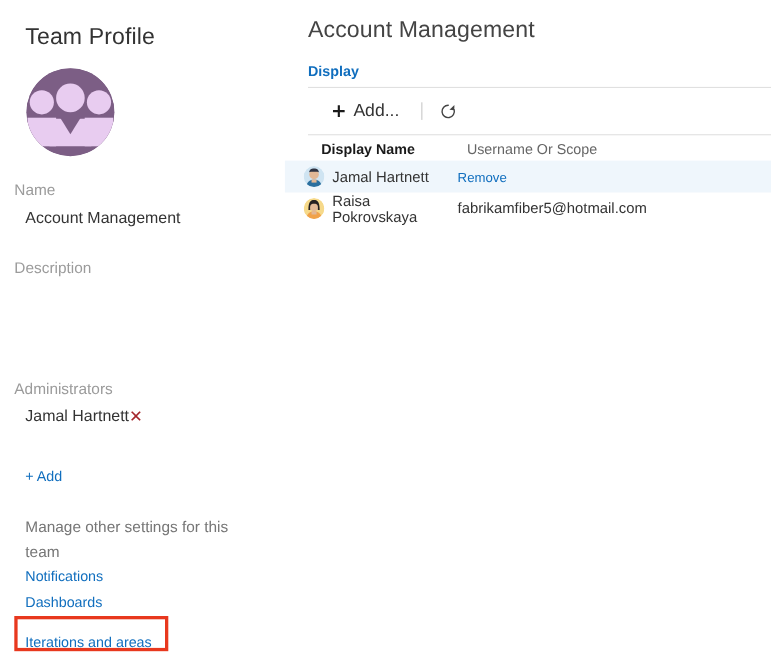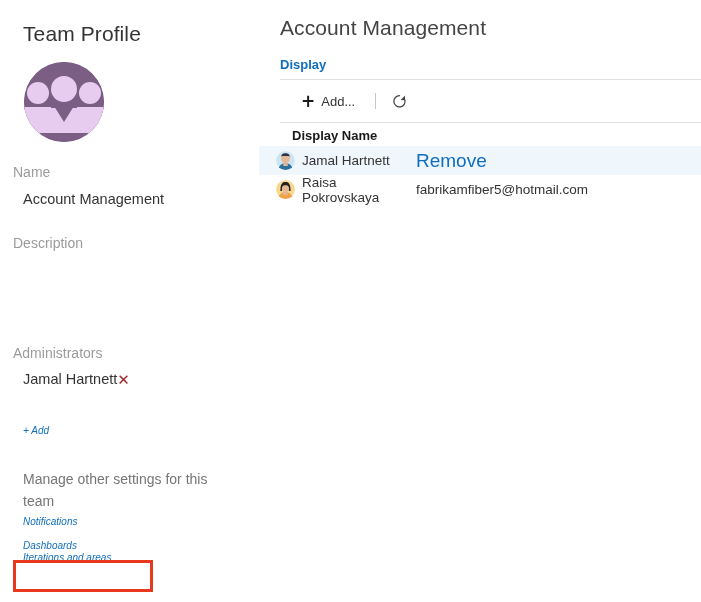--- a/index.html
+++ b/index.html
@@ -97,41 +97,40 @@
     font-family: "DejaVu Sans", sans-serif;
     margin-left: 0px;
     line-height: 1;
     position: relative;
     top: 1px;
   }
 
   .sb-link {
     position: absolute;
     left: 23px;
-    font-size: 10px;
+    font-size: 13px;
     color: #106ebe;
     text-decoration: none;
     white-space: nowrap;
     cursor: pointer;
-    font-style: italic;
   }
   #add-admin-link { top: 425px; }
 
   #manage-text {
     position: absolute;
     left: 23px;
     top: 468px;
     width: 200px;
     font-size: 14px;
     color: #767676;
     line-height: 22px;
   }
   #link-notifications { top: 516px; }
   #link-dashboards    { top: 540px; }
-  #link-iterations    { top: 552px; }
+  #link-iterations    { top: 576px; }
 
   #highlight-box {
     position: absolute;
     left: 13px;
     top: 560px;
     width: 140px;
     height: 32px;
     border: 3px solid #e8381e;
     box-sizing: border-box;
     pointer-events: none;
@@ -188,21 +187,21 @@
     font-family: inherit;
   }
   #add-button .plus {
     font-size: 17px;
     font-weight: bold;
     color: #1a1a1a;
     line-height: 1;
     font-family: "DejaVu Sans", sans-serif;
   }
   #add-button .lbl {
-    font-size: 13px;
+    font-size: 16px;
     color: #333333;
     text-align: right;
   }
   .tb-sep {
     width: 1px;
     height: 16px;
     background: #c8c8c8;
     margin: 0 13px 0 16px;
   }
   #refresh-button {
@@ -255,21 +254,21 @@
     gap: 7px;
     font-size: 13.5px;
     color: #333333;
     padding-left: 17px;
   }
   .tbl-row .col-user {
     font-size: 13.5px;
     color: #333333;
   }
   .tbl-row .col-action {
-    font-size: 19px;
+    font-size: 12px;
     color: #106ebe;
     cursor: pointer;
   }
   .member-avatar {
     width: 19px;
     height: 19px;
     border-radius: 50%;
     overflow: hidden;
     flex: 0 0 19px;
     display: block;
@@ -338,20 +337,21 @@
           <path d="M10 3.2 A6.6 6.6 0 1 0 16.3 8" fill="none" stroke="#444444" stroke-width="1.5" stroke-linecap="round"></path>
           <path d="M16.6 3.0 L16.4 8.4 L11.3 8.1 Z" fill="#444444"></path>
         </svg>
       </button>
     </div>
 
     <div id="members-table">
 
       <div class="tbl-head">
         <div class="col-name">Display Name</div>
+        <div class="col-user">Username Or Scope</div>
         <div class="col-action"></div>
       </div>
 
       <div class="tbl-row selected">
         <div class="col-name">
           <span class="member-avatar">
             <svg width="19" height="19" viewBox="0 0 20 20" aria-hidden="true">
               <circle cx="10" cy="10" r="10" fill="#cfe4f2"></circle>
               <path d="M2.5 20 C3.2 14.6 6.3 13 10 13 C13.7 13 16.8 14.6 17.5 20 Z" fill="#2b6f9e"></path>
               <circle cx="10" cy="8" r="4.6" fill="#e2b896"></circle>

